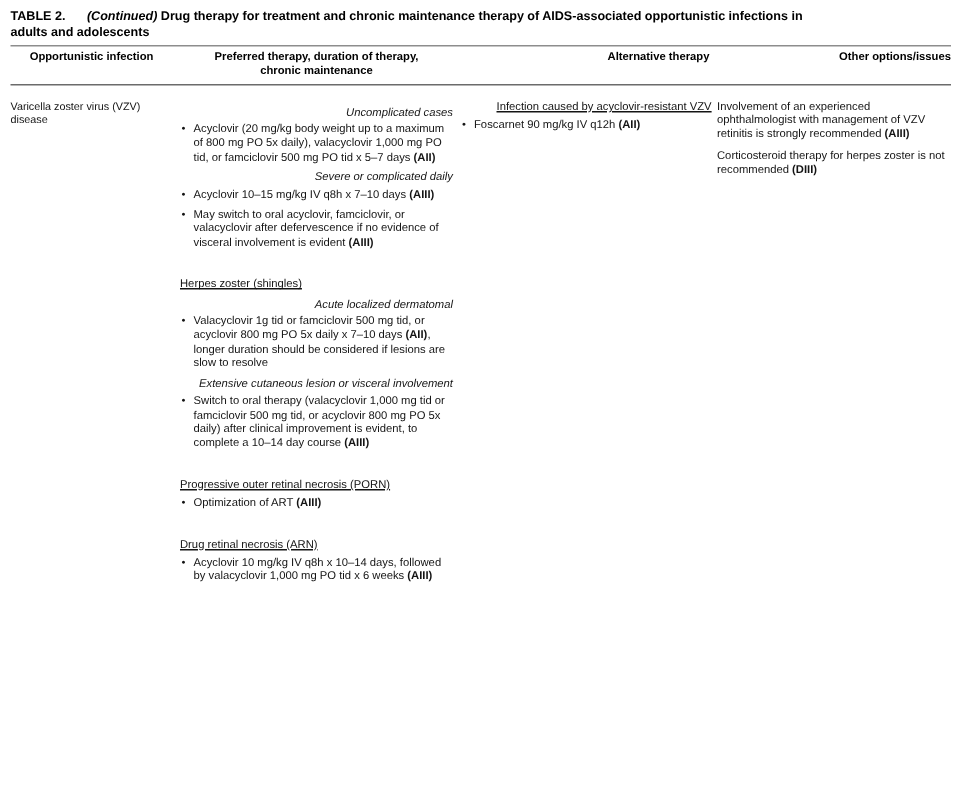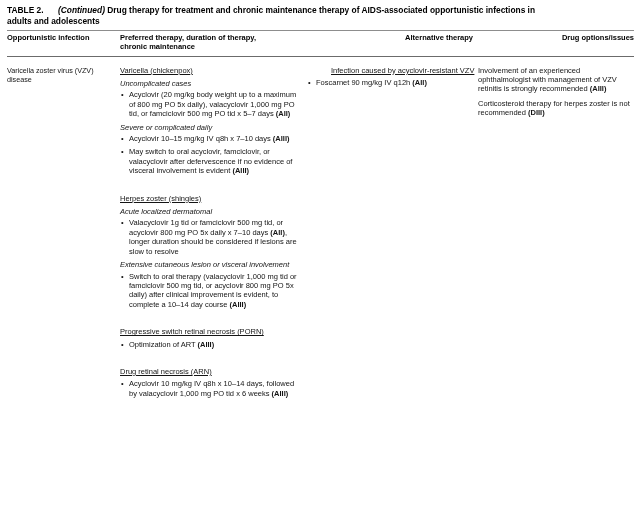--- a/index.html
+++ b/index.html
@@ -21,73 +21,72 @@
   .grid {
     display: grid;
     grid-template-columns: 108px 182px 166px 1fr;
     column-gap: 5px;
   }
   .thead {
     border-top: 1px solid #8d8d8d;
     border-bottom: 1px solid #6b6b6b;
     padding: 3px 0 4px 0;
   }
-  .th { font-size: 7.5px; font-weight: 700; line-height: 8.8px; color: #000; }
+  .th { font-size: 7.5px; font-weight: 700; line-height: 8.8px; color: #000; text-align: center; }
   .center { text-align: right; }
   .th-narrow { display: inline-block; max-width: 160px; }
 
   .tbody { padding-top: 9px; font-size: 7.5px; line-height: 9.4px; }
   .cell-infection { font-size: 7.2px; }
 
   .section { margin-bottom: 18px; }
   .heading { text-decoration: underline; margin-bottom: 3px; }
   .nowrap { white-space: nowrap; padding-left: 24px; }
-  .subheading { font-style: italic; margin: 4px 0 2px 0; }
+  .subheading { font-style: italic; margin: 4px 0 2px 0; text-align: right; }
   .bullet { position: relative; padding-left: 9px; margin-bottom: 4px; }
   .bullet::before { content: "\2022"; position: absolute; left: 1px; top: 0; }
   .para { margin-bottom: 5px; }
   b { font-weight: 700; }
 </style>
 </head>
 <body>
 
 <div class="page">
 
   <div class="title"><span>TABLE 2. </span><span class="t-cont">(Continued)</span><span> Drug therapy for treatment and chronic maintenance therapy of AIDS-associated opportunistic infections in adults and adolescents</span></div>
 
   <div class="grid thead">
     <div class="th">Opportunistic infection</div>
     <div class="th"><span class="th-narrow">Preferred therapy, duration of therapy, chronic maintenance</span></div>
     <div class="th center">Alternative therapy</div>
-    <div class="th center">Drug options/issues</div>
+    <div class="th center">Other options/issues</div>
   </div>
 
   <div class="grid tbody">
     <div class="cell cell-infection">
       <div>Varicella zoster virus (VZV) disease</div>
     </div>
 
     <div class="cell">
         <div class="section">
-          <div class="heading">Varicella (chickenpox)</div>
           <div class="subheading">Uncomplicated cases</div>
           <div class="bullet">Acyclovir (20 mg/kg body weight up to a maximum of 800 mg PO 5x daily), valacyclovir 1,000 mg PO tid, or famciclovir 500 mg PO tid x 5–7 days <b>(AII)</b></div>
           <div class="subheading">Severe or complicated daily</div>
           <div class="bullet">Acyclovir 10–15 mg/kg IV q8h x 7–10 days <b>(AIII)</b></div>
           <div class="bullet">May switch to oral acyclovir, famciclovir, or valacyclovir after defervescence if no evidence of visceral involvement is evident <b>(AIII)</b></div>
         </div>
         <div class="section">
           <div class="heading">Herpes zoster (shingles)</div>
           <div class="subheading">Acute localized dermatomal</div>
           <div class="bullet">Valacyclovir 1g tid or famciclovir 500 mg tid, or acyclovir 800 mg PO 5x daily x 7–10 days <b>(AII)</b>, longer duration should be considered if lesions are slow to resolve</div>
           <div class="subheading">Extensive cutaneous lesion or visceral involvement</div>
           <div class="bullet">Switch to oral therapy (valacyclovir 1,000 mg tid or famciclovir 500 mg tid, or acyclovir 800 mg PO 5x daily) after clinical improvement is evident, to complete a 10–14 day course <b>(AIII)</b></div>
         </div>
         <div class="section">
-          <div class="heading">Progressive switch retinal necrosis (PORN)</div>
+          <div class="heading">Progressive outer retinal necrosis (PORN)</div>
           <div class="bullet">Optimization of ART <b>(AIII)</b></div>
         </div>
         <div class="section">
           <div class="heading">Drug retinal necrosis (ARN)</div>
           <div class="bullet">Acyclovir 10 mg/kg IV q8h x 10–14 days, followed by valacyclovir 1,000 mg PO tid x 6 weeks <b>(AIII)</b></div>
         </div>
       </div>
 
     <div class="cell">
       <div class="section">

